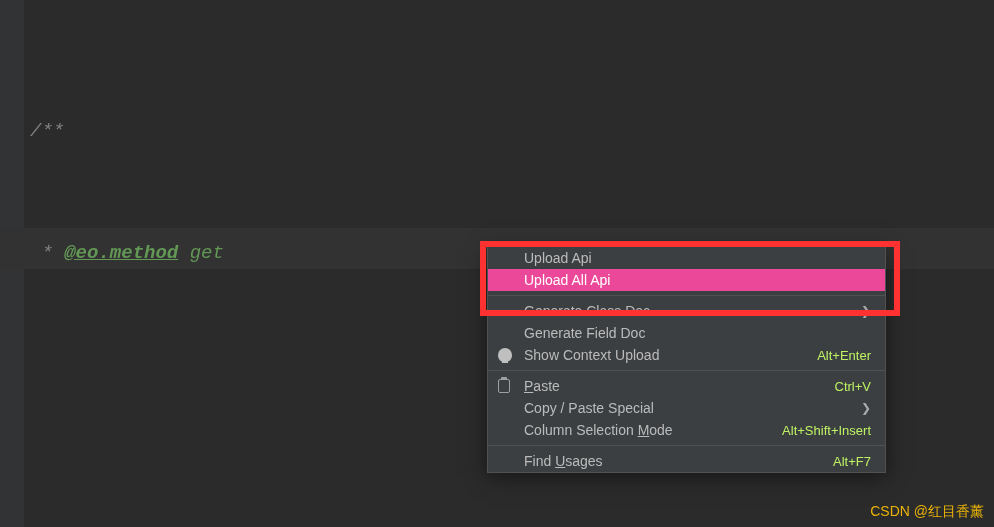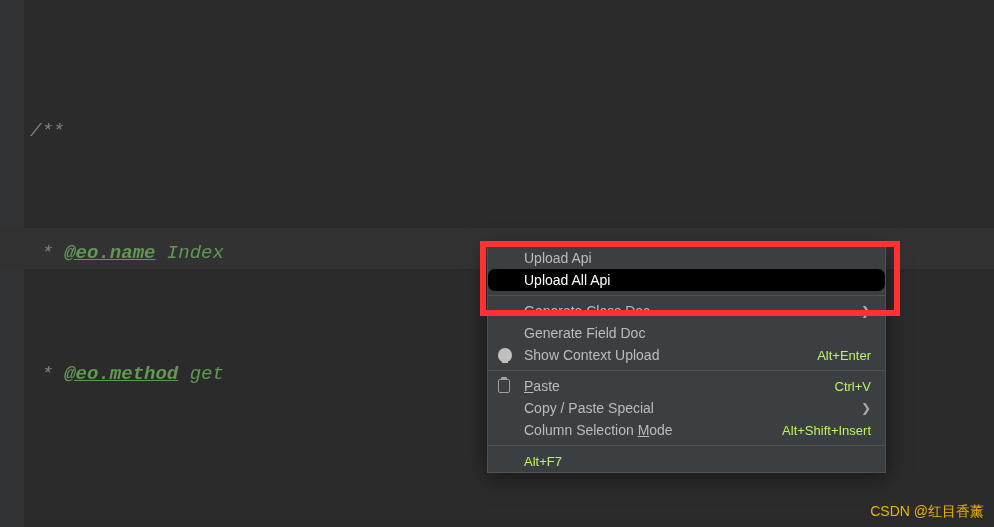--- a/index.html
+++ b/index.html
@@ -26,21 +26,21 @@
     font-family: "Segoe UI", "Microsoft YaHei", sans-serif; font-size: 14px;
     border: 1px solid #515151;
     box-shadow: 0 4px 20px rgba(0,0,0,0.5);
   }
   .ctx-item {
     display: flex; align-items: center;
     height: 22px; padding: 0 14px 0 36px; position: relative;
   }
   .ctx-item .lbl { flex: 1; }
   .ctx-item .sc { color: #bef264; font-size: 13px; }
-  .ctx-item.sel { background: #000000; color: #ffffff; border-radius: 7px; }
+  .ctx-item.sel { background: #ec4899; color: #ffffff; }
   .ctx-sep { height: 1px; background: #515151; margin: 4px 0; }
   .mnem { text-decoration: underline; }
   .chev { color: #aaa; font-size: 12px; margin-left: 8px; }
   .bulb {
     position: absolute; left: 10px; width: 14px; height: 14px;
     border-radius: 50% 50% 45% 45%; background: #bfbfbf;
   }
   .bulb::after { content:""; position:absolute; left:4px; top:12px; width:6px; height:3px; background:#bfbfbf; }
   .paste-ic {
     position: absolute; left: 10px; width: 12px; height: 14px;
@@ -54,21 +54,20 @@
   .wm { position:absolute; right: 10px; bottom: 6px; color: #eab308; font-family: "Segoe UI","Microsoft YaHei",sans-serif; font-size: 14px;}
 </style>
 </head>
 <body>
 
 <div class="editor">
   <div class="gutter"></div>
   <div class="line-hl hl-228"></div>
   <div class="code">
     <div><span class="c-comment">/**</span></div>
-    <div><span class="c-comment"> * </span><span class="c-doctag">@eo.name</span><span class="c-docplain"> Index</span></div>
     <div><span class="c-comment"> * </span><span class="c-doctag">@eo.method</span><span class="c-docplain"> get</span></div>
     
     
     
     
     
     
     
   </div>
 </div>
@@ -102,19 +101,20 @@
   <div class="ctx-item">
       <span class="lbl">Copy / Paste Special</span>
       <span class="chev">❯</span>
     </div>
   <div class="ctx-item">
       <span class="lbl"><span>Column Selection </span><span class="mnem">M</span><span>ode</span></span>
       <span class="sc">Alt+Shift+Insert</span>
     </div>
   <div class="ctx-sep"></div>
   <div class="ctx-item">
+      <span class="lbl"><span>Find </span><span class="mnem">U</span><span>sages</span></span>
       <span class="sc">Alt+F7</span>
     </div>
 </div>
 
 <div class="highlight-box"></div>
 
 <div class="wm">CSDN @红目香薰</div>
 
 </body></html>

